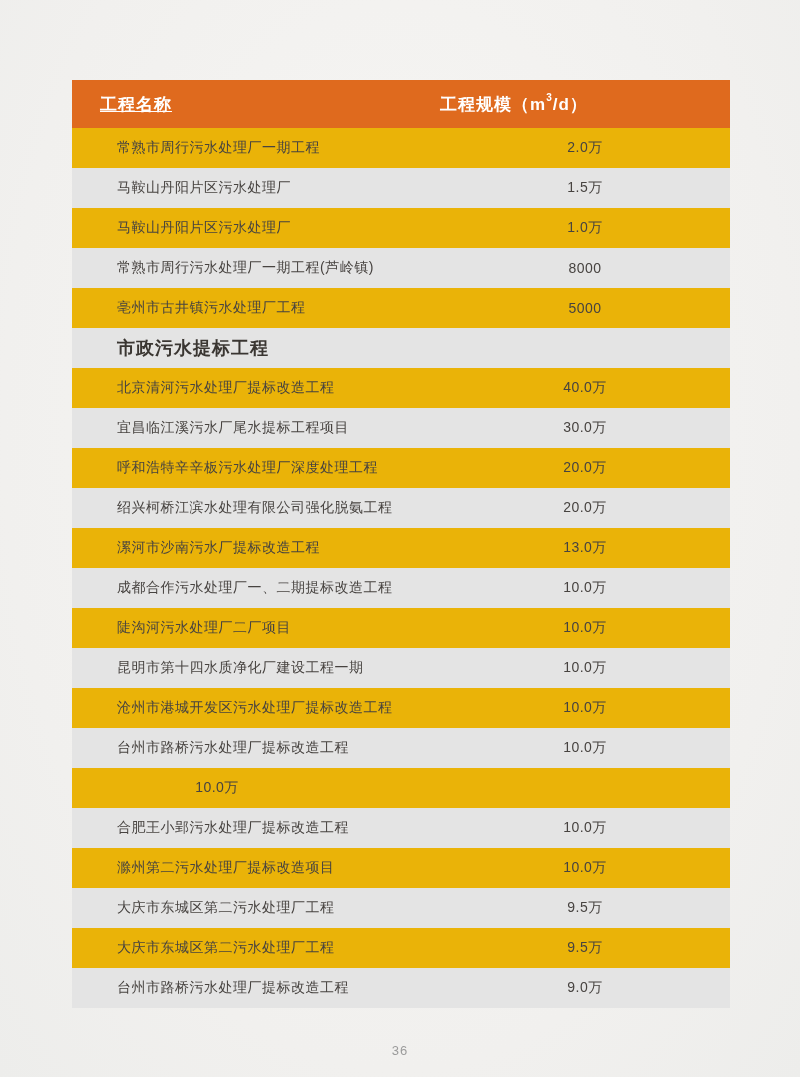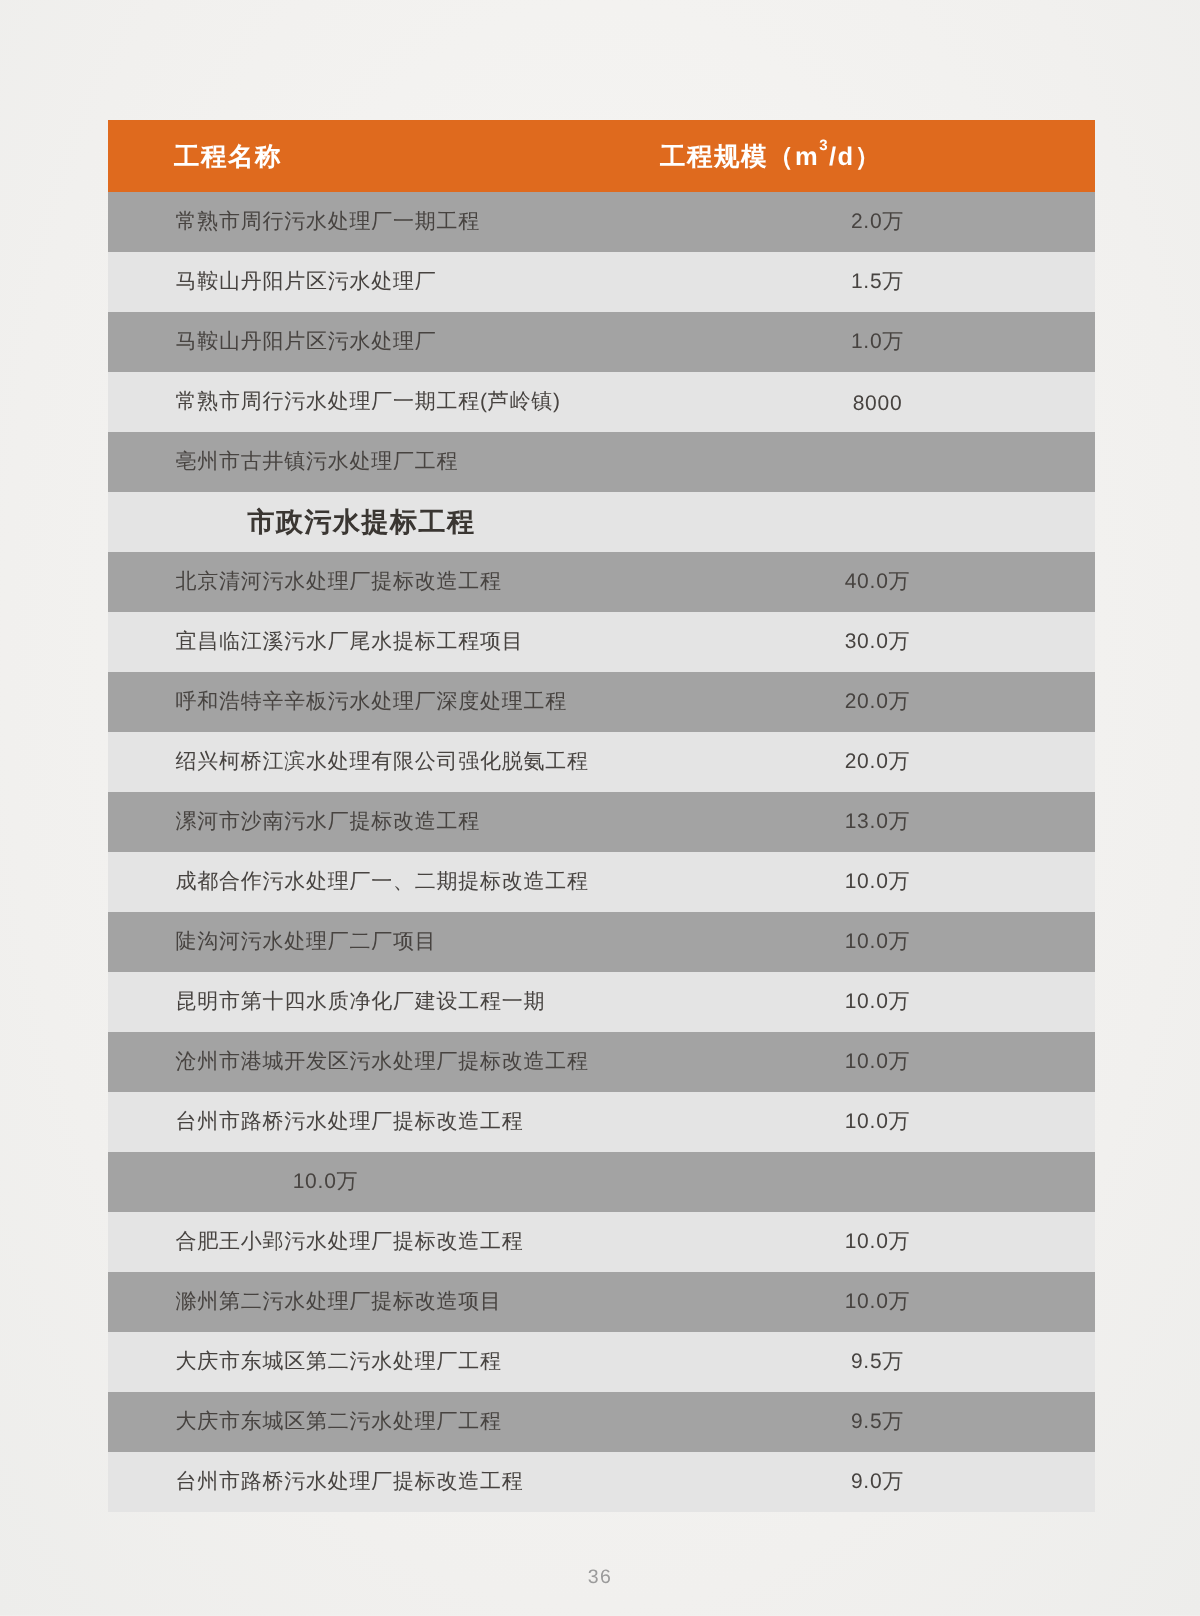--- a/index.html
+++ b/index.html
@@ -26,40 +26,41 @@
     align-items: center;
     height: 48px;
     background: #DF6A1E;
     color: #ffffff;
     font-weight: bold;
     font-size: 17px;
     letter-spacing: 1px;
   }
   .thead .name {
     flex: 1;
-    padding-left: 44px;
+    padding-left: 28px;
+    text-decoration: underline;
   }
   .thead .scale {
     width: 290px;
     box-sizing: border-box;
     text-align: left;
     padding-right: 37px;
     white-space: nowrap;
   }
   .thead .scale sup {
     font-size: 10px;
     vertical-align: top;
     position: relative;
     top: -1px;
   }
   .tbody .row {
     display: flex;
     align-items: center;
     height: 40px;
-    background: #a3a3a3;
+    background: #eab308;
     color: #474340;
     font-size: 14px;
     letter-spacing: 0.5px;
   }
   .tbody .row:nth-child(even) {
     background: #E4E4E4;
   }
   .tbody .row .name {
     flex: 1;
     padding-left: 45px;
@@ -69,21 +70,20 @@
   .tbody .row .scale {
     width: 290px;
     text-align: center;
     white-space: nowrap;
   }
   .tbody .row.section-row .name {
     font-size: 18px;
     font-weight: bold;
     color: #3A3632;
     letter-spacing: 1px;
-    margin-left: 48px;
   }
   .page-number {
     position: absolute;
     left: 0;
     top: 1043px;
     width: 100%;
     text-align: center;
     color: #9B9B9B;
     font-size: 13px;
     letter-spacing: 1px;
@@ -109,20 +109,21 @@
       <div class="row">
     <span class="cell name">马鞍山丹阳片区污水处理厂</span>
     <span class="cell scale">1.0万</span>
   </div>
       <div class="row">
     <span class="cell name">常熟市周行污水处理厂一期工程(芦岭镇)</span>
     <span class="cell scale">8000</span>
   </div>
       <div class="row">
     <span class="cell name">亳州市古井镇污水处理厂工程</span>
+    <span class="cell scale">5000</span>
   </div>
       <div class="row section-row">
     <span class="cell name">市政污水提标工程</span>
 
   </div>
       <div class="row">
     <span class="cell name">北京清河污水处理厂提标改造工程</span>
     <span class="cell scale">40.0万</span>
   </div>
       <div class="row">

